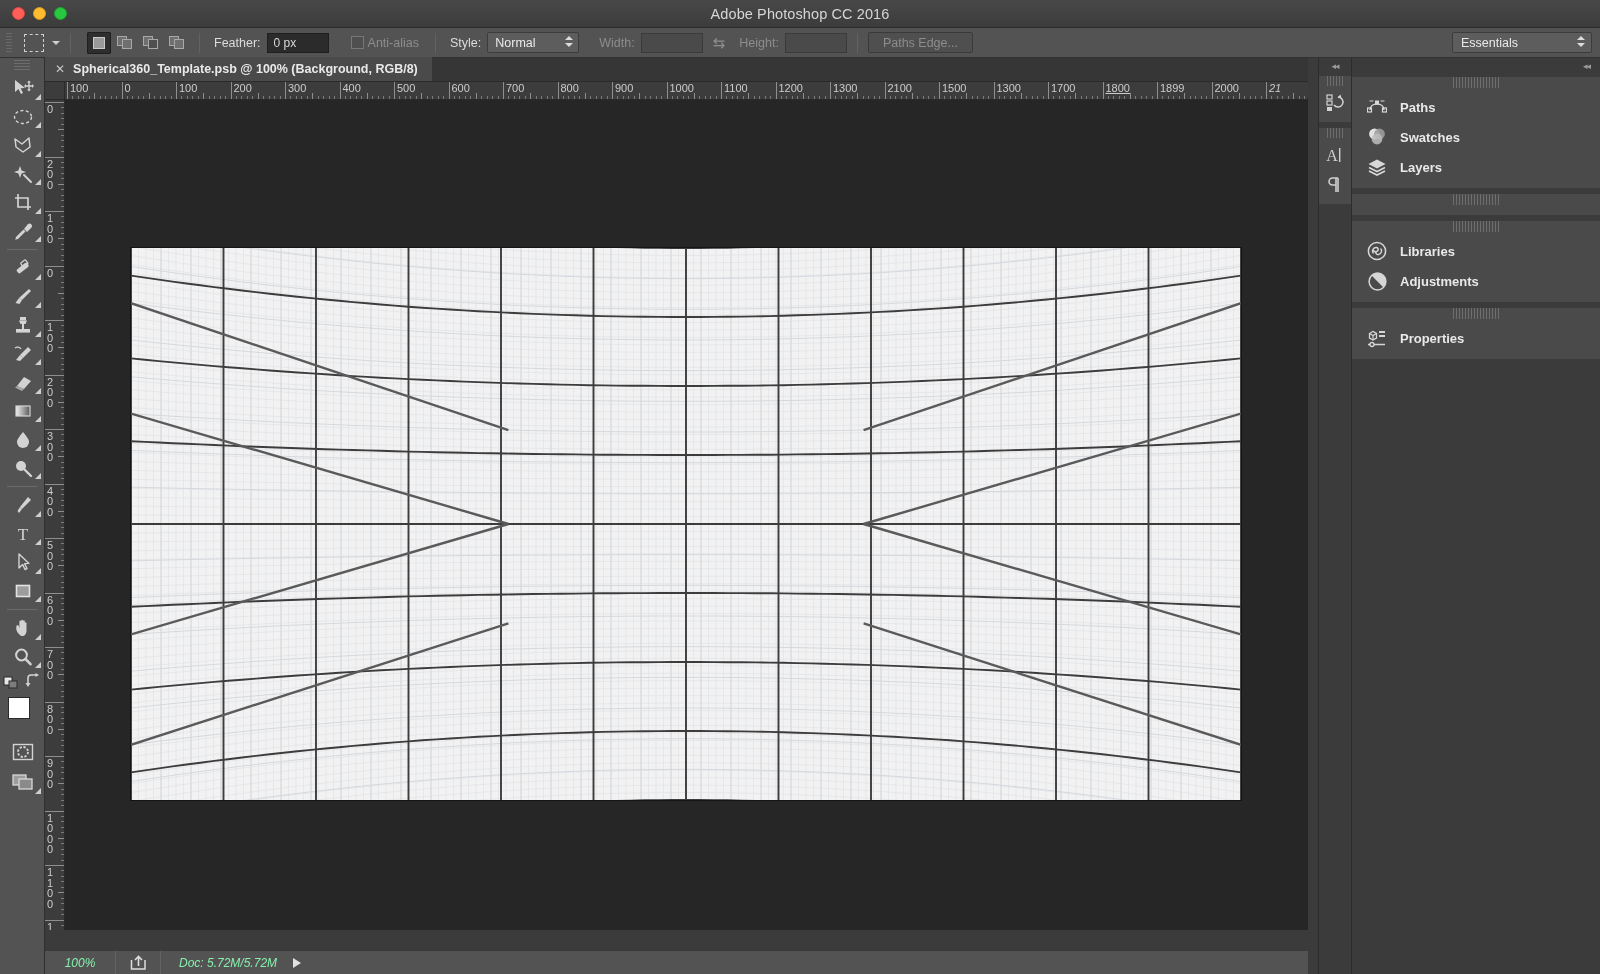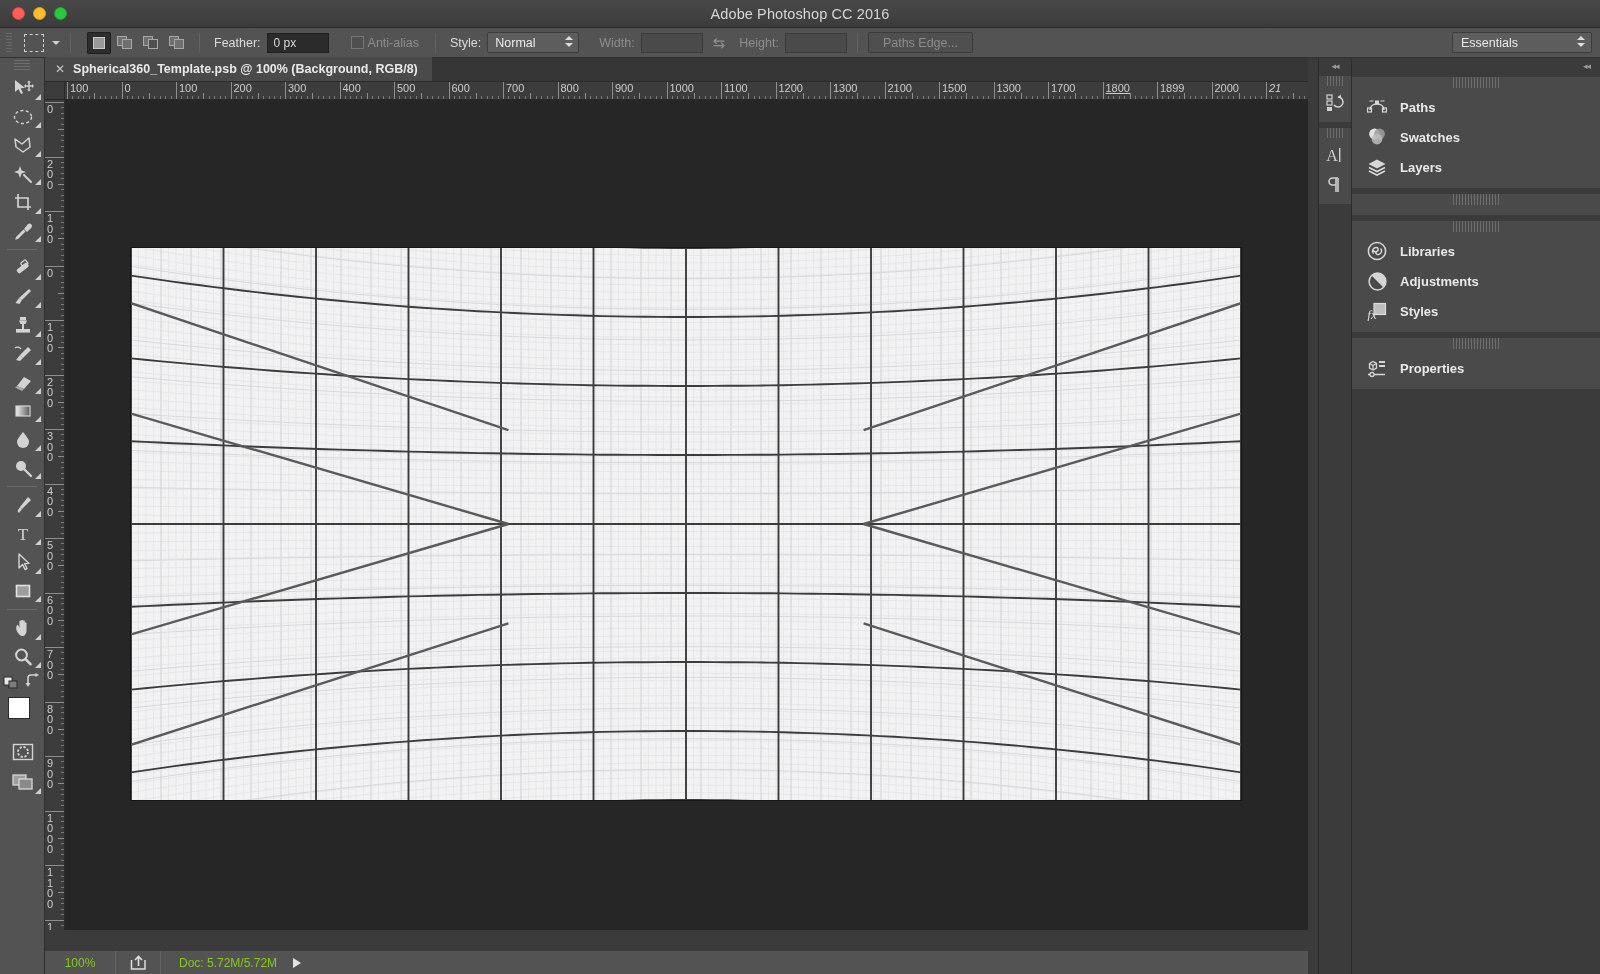--- a/index.html
+++ b/index.html
@@ -118,21 +118,21 @@
   .vnum{position:absolute;left:2px;color:#cccccc;font-size:11px;line-height:10.5px;
         width:9px;word-break:break-all;font-family:"Liberation Sans",sans-serif;}
 
   .canvaswrap{position:absolute;left:65px;top:100px;width:1243px;height:830px;
     background:#262626;overflow:hidden;}
   .artboard{position:absolute;left:66px;top:148px;width:1110px;height:552px;background:#f2f2f2;
     box-shadow:0 0 0 1px #151515;}
 
   
   .statusbar{position:absolute;left:45px;top:950px;width:1263px;height:24px;background:#535353;
-    border-top:1px solid #3a3a3a;display:flex;align-items:center;color:#84cc16;font-size:12px;}
+    border-top:1px solid #3a3a3a;display:flex;align-items:center;color:#86efac;font-size:12px;font-style:italic;}
   .st-zoom{width:70px;text-align:center;}
   .st-sep{width:1px;height:24px;background:#3b3b3b;border-right:1px solid #636363;}
   .st-share{width:44px;display:flex;align-items:center;justify-content:center;}
   .st-doc{padding-left:18px;}
   .st-arrow{margin-left:16px;width:0;height:0;border-top:5px solid transparent;
     border-bottom:5px solid transparent;border-left:8px solid #e2e2e2;}
 
   
   .dockrail{position:absolute;left:1308px;top:58px;width:10px;height:916px;background:#3b3b3b;}
   .dockcollapse{position:absolute;left:1318px;top:58px;width:34px;height:916px;background:#3b3b3b;
@@ -1283,29 +1283,20 @@
           </div>
           <div class="rp-item">
             <span class="rp-ico">
               <svg width="19" height="19" viewBox="0 0 19 19">
                 <circle cx="9.5" cy="9.5" r="8.4" fill="none" stroke="#d6d6d6" stroke-width="1.5"></circle>
                 <path d="M9.5 1.1 A8.4 8.4 0 0 1 9.5 17.9 Z" fill="#d6d6d6" transform="rotate(-45 9.5 9.5)"></path>
               </svg>
             </span>
             <span class="rp-label">Adjustments</span>
           </div>
-          <div class="rp-item">
-            <span class="rp-ico">
-              <svg width="20" height="19" viewBox="0 0 20 19">
-                <rect x="7" y="1.5" width="11.5" height="11" fill="#bdbdbd" stroke="#dcdcdc" stroke-width="1.2"></rect>
-                <text x="5" y="17" font-family="Liberation Serif, serif" font-style="italic" font-size="13" fill="#dcdcdc" text-anchor="middle">fx</text>
-              </svg>
-            </span>
-            <span class="rp-label">Styles</span>
-          </div>
         </div>
         <div class="rp-group">
           <div class="rp-grip"></div>
           <div class="rp-item">
             <span class="rp-ico">
               <svg width="20" height="19" viewBox="0 0 20 19">
                 <path d="M2.5 4.5 L6 2.5 L9.5 4.5 L9.5 9 L6 11 L2.5 9 Z" fill="none" stroke="#d6d6d6" stroke-width="1.3"></path>
                 <path d="M2.5 4.5 L6 6.5 L9.5 4.5 M6 6.5 V11" fill="none" stroke="#d6d6d6" stroke-width="1.2"></path>
                 <rect x="12" y="2" width="6" height="2" fill="#d6d6d6"></rect>
                 <rect x="12" y="6" width="6" height="2" fill="#d6d6d6"></rect>

